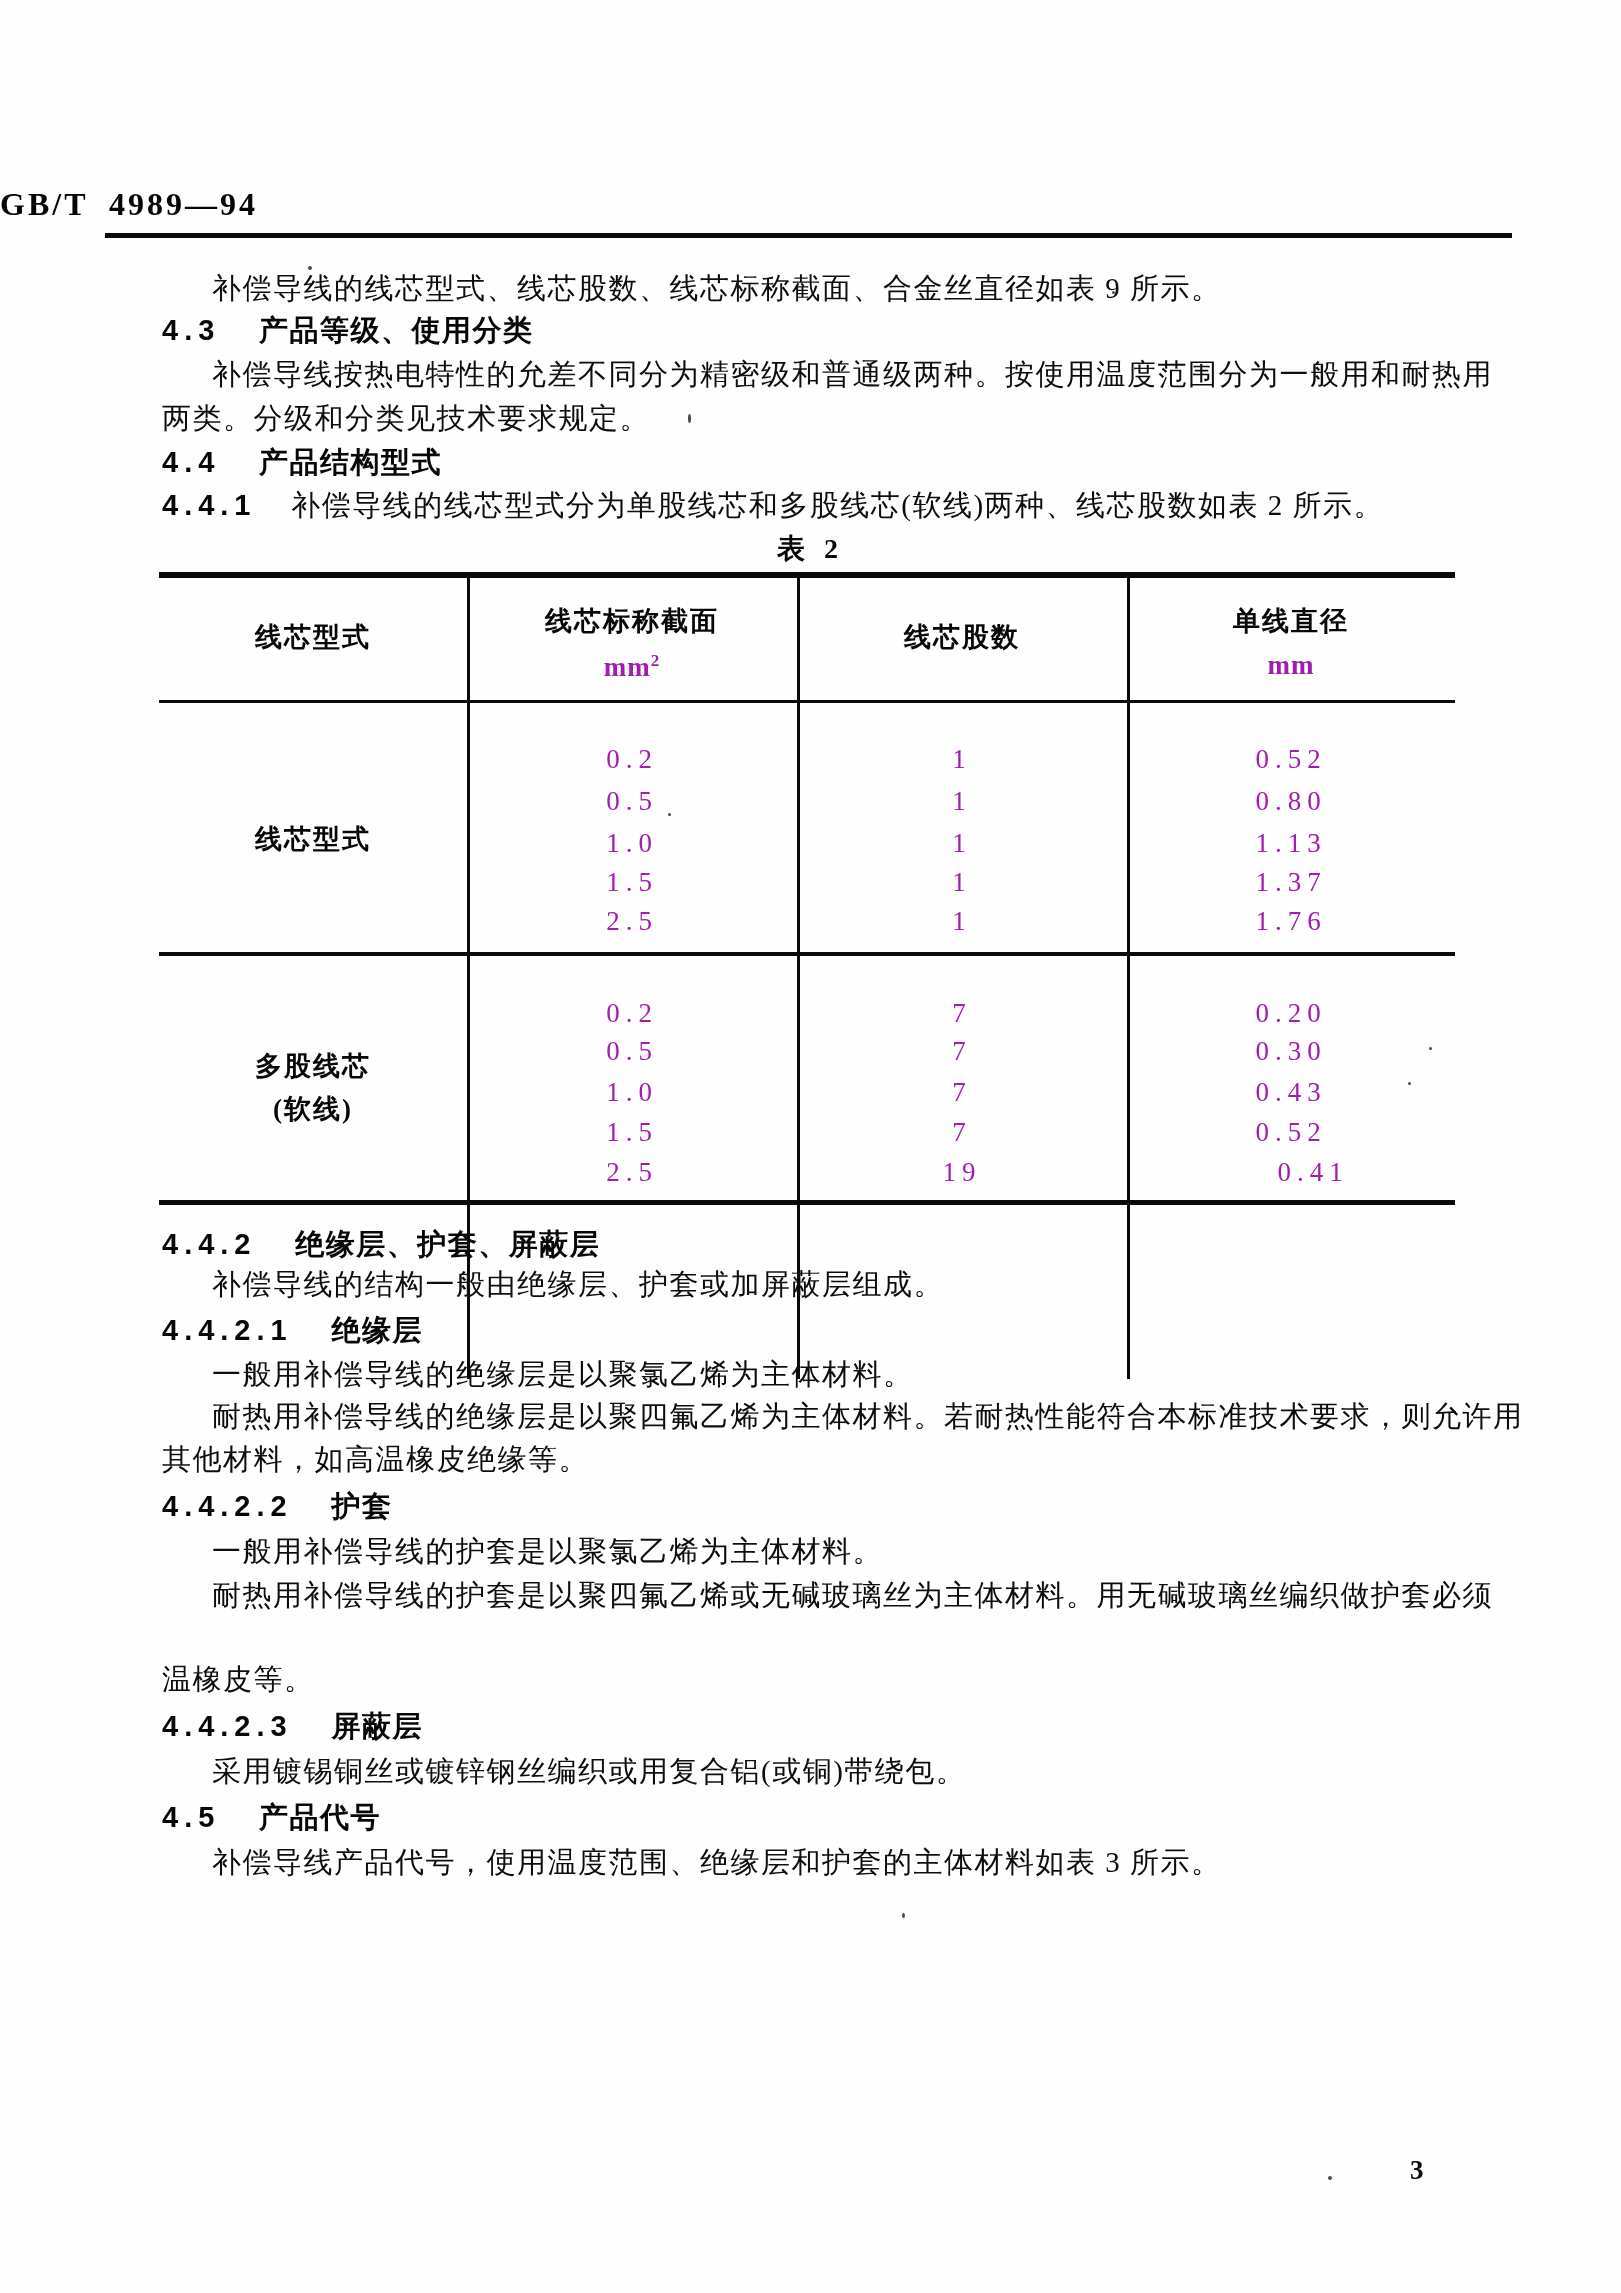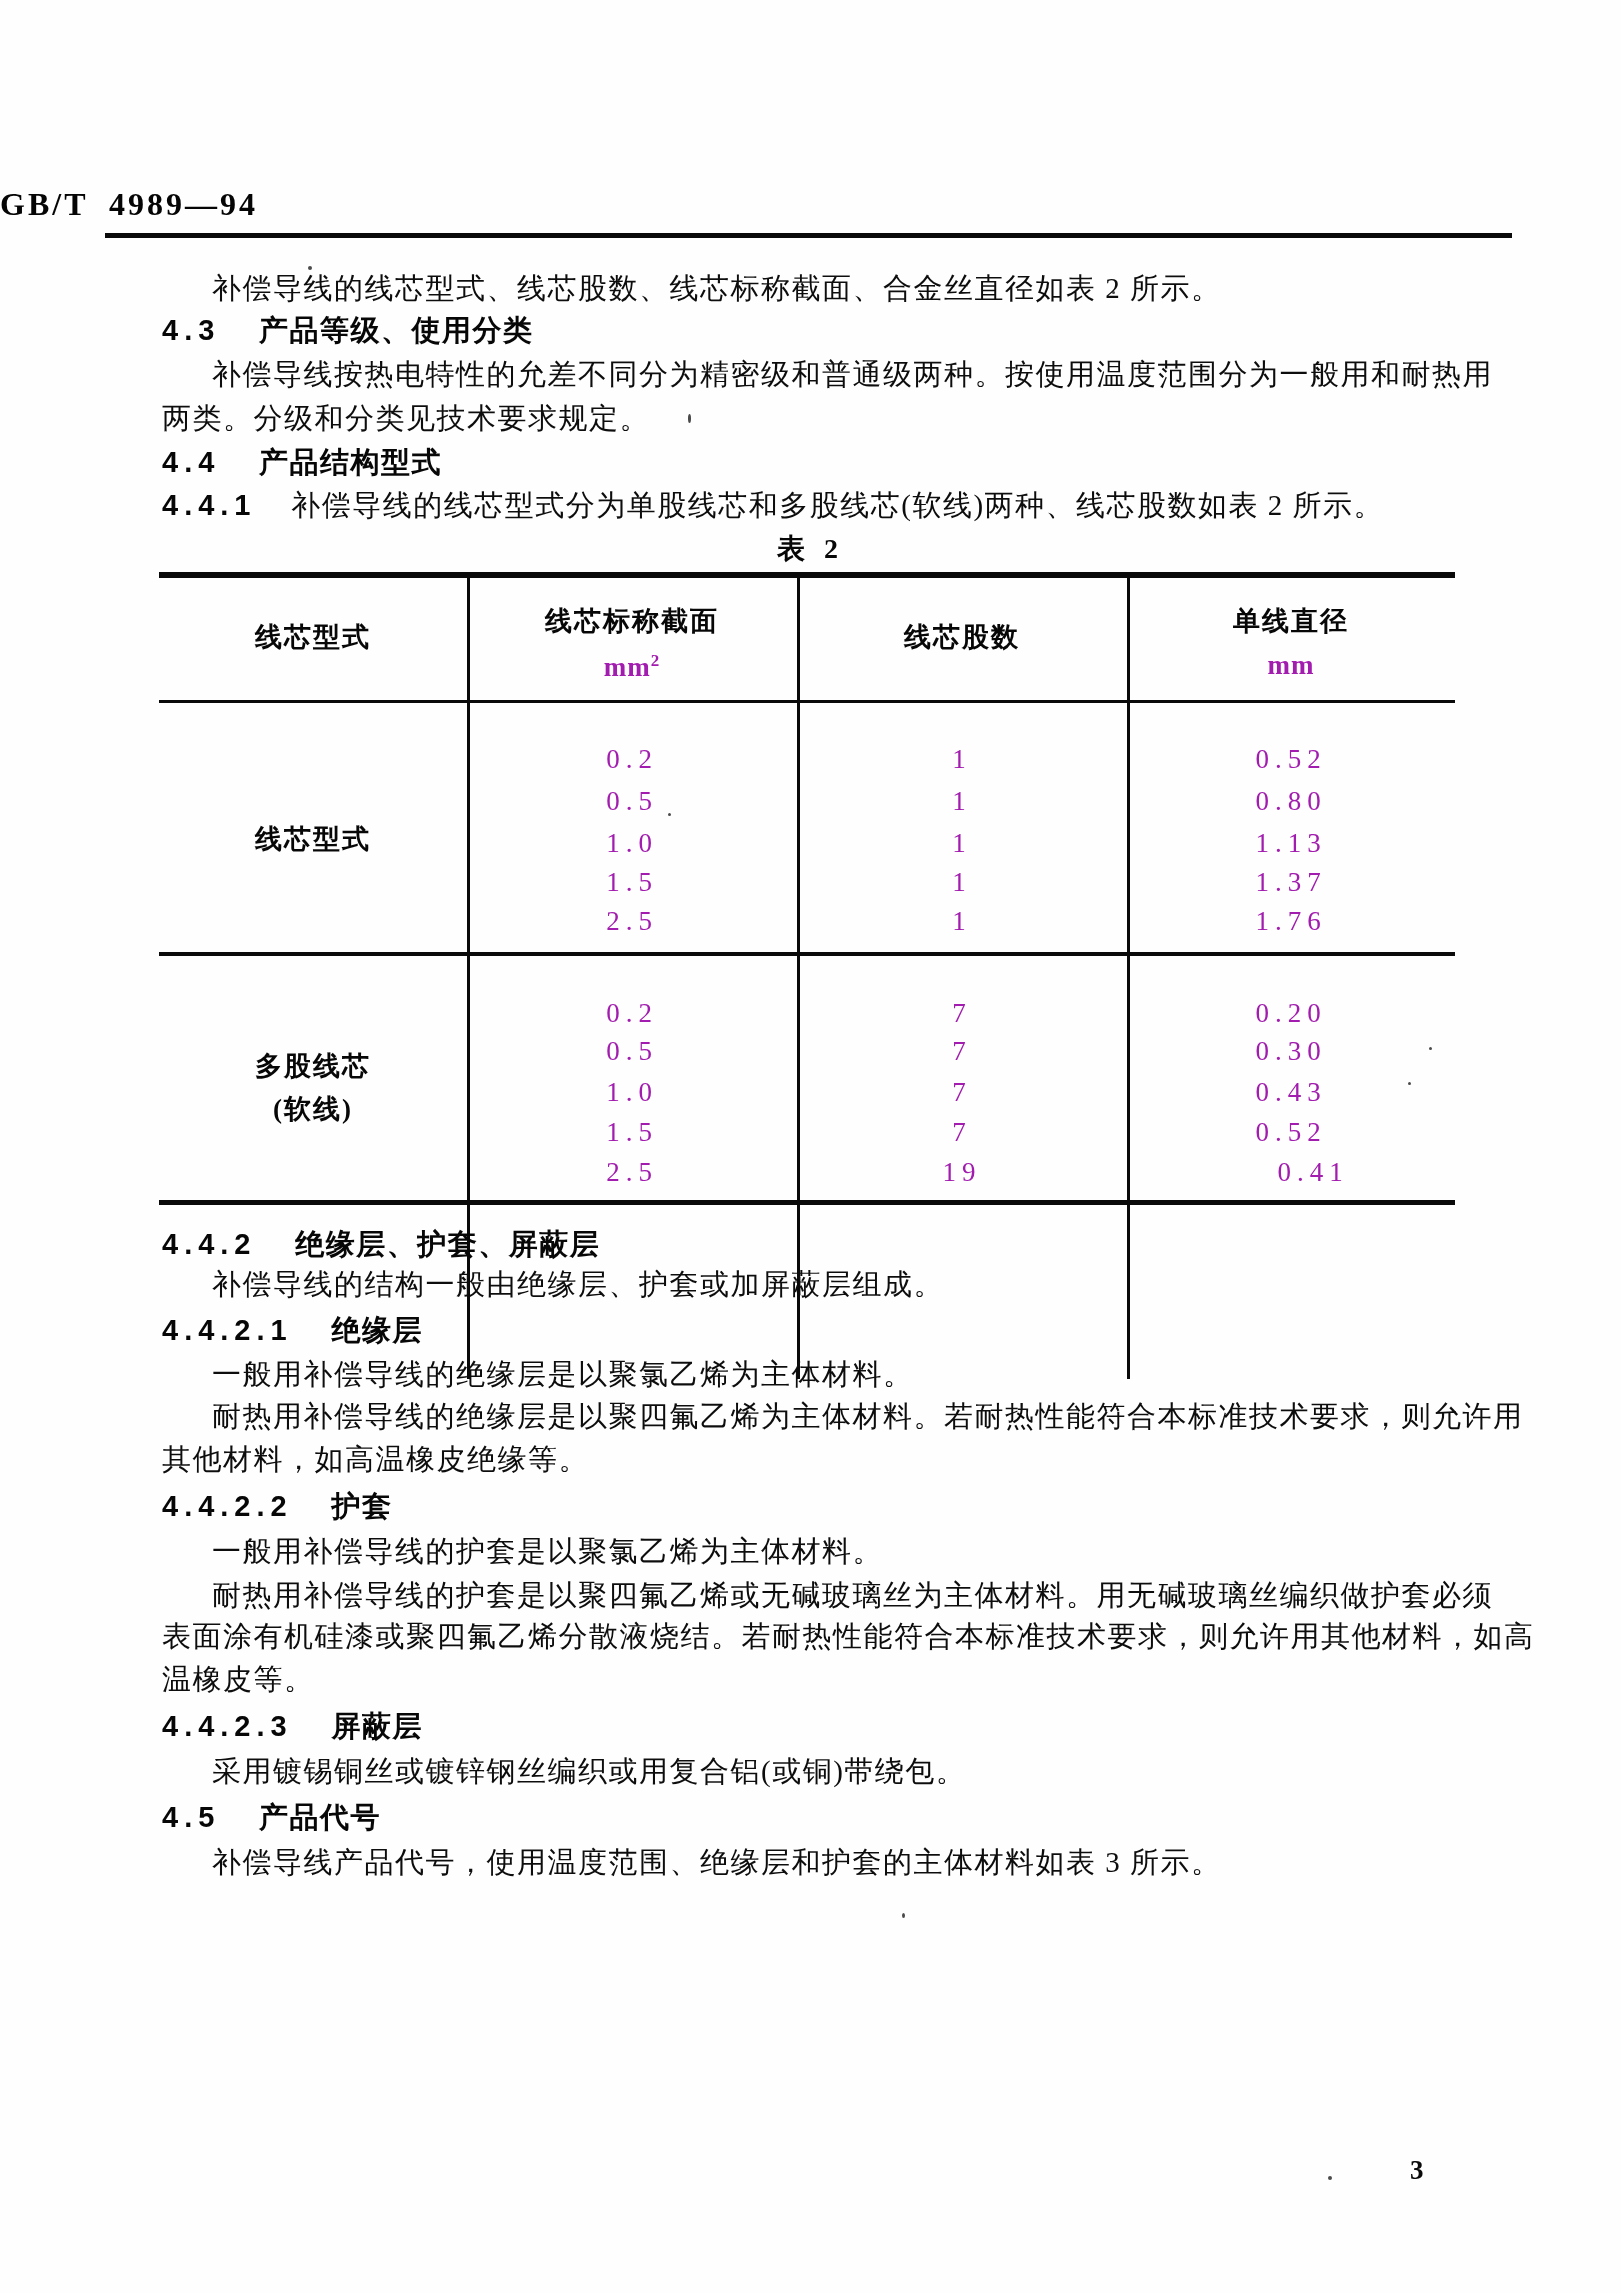--- a/index.html
+++ b/index.html
@@ -74,21 +74,21 @@
   .speck{position:absolute;background:#2a2a2a;border-radius:50%;opacity:.85;}
 </style>
 </head>
 <body>
 
 <div class="page">
 
   <div class="doc-header">GB/T 4989—94</div>
   <div class="header-rule"></div>
 
-  <div class="line indent" style="top:272px">补偿导线的线芯型式、线芯股数、线芯标称截面、合金丝直径如表 2 所示。</div>
+  <div class="line indent" style="top:272px">补偿导线的线芯型式、线芯股数、线芯标称截面、合金丝直径如表 9 所示。</div>
 
   <div class="line heading" style="top:314px">
     <span class="hnum">4.3</span>
     <span class="htitle">产品等级、使用分类</span>
   </div>
   <div class="line indent" style="top:358px">补偿导线按热电特性的允差不同分为精密级和普通级两种。按使用温度范围分为一般用和耐热用</div>
   <div class="line flush" style="top:402px">两类。分级和分类见技术要求规定。</div>
 
   <div class="line heading" style="top:446px">
     <span class="hnum">4.4</span>
@@ -169,21 +169,20 @@
   <div class="line indent" style="top:1358px">一般用补偿导线的绝缘层是以聚氯乙烯为主体材料。</div>
   <div class="line indent" style="top:1400px">耐热用补偿导线的绝缘层是以聚四氟乙烯为主体材料。若耐热性能符合本标准技术要求，则允许用</div>
   <div class="line flush" style="top:1443px">其他材料，如高温橡皮绝缘等。</div>
 
   <div class="line heading" style="top:1490px">
     <span class="hnum">4.4.2.2</span>
     <span class="htitle">护套</span>
   </div>
   <div class="line indent" style="top:1535px">一般用补偿导线的护套是以聚氯乙烯为主体材料。</div>
   <div class="line indent" style="top:1579px">耐热用补偿导线的护套是以聚四氟乙烯或无碱玻璃丝为主体材料。用无碱玻璃丝编织做护套必须</div>
-  <div class="line flush" style="top:1620px">表面涂有机硅漆或聚四氟乙烯分散液烧结。若耐热性能符合本标准技术要求，则允许用其他材料，如高</div>
   <div class="line flush" style="top:1663px">温橡皮等。</div>
 
   <div class="line heading" style="top:1710px">
     <span class="hnum">4.4.2.3</span>
     <span class="htitle">屏蔽层</span>
   </div>
   <div class="line indent" style="top:1755px">采用镀锡铜丝或镀锌钢丝编织或用复合铝(或铜)带绕包。</div>
 
   <div class="line heading" style="top:1801px">
     <span class="hnum">4.5</span>

